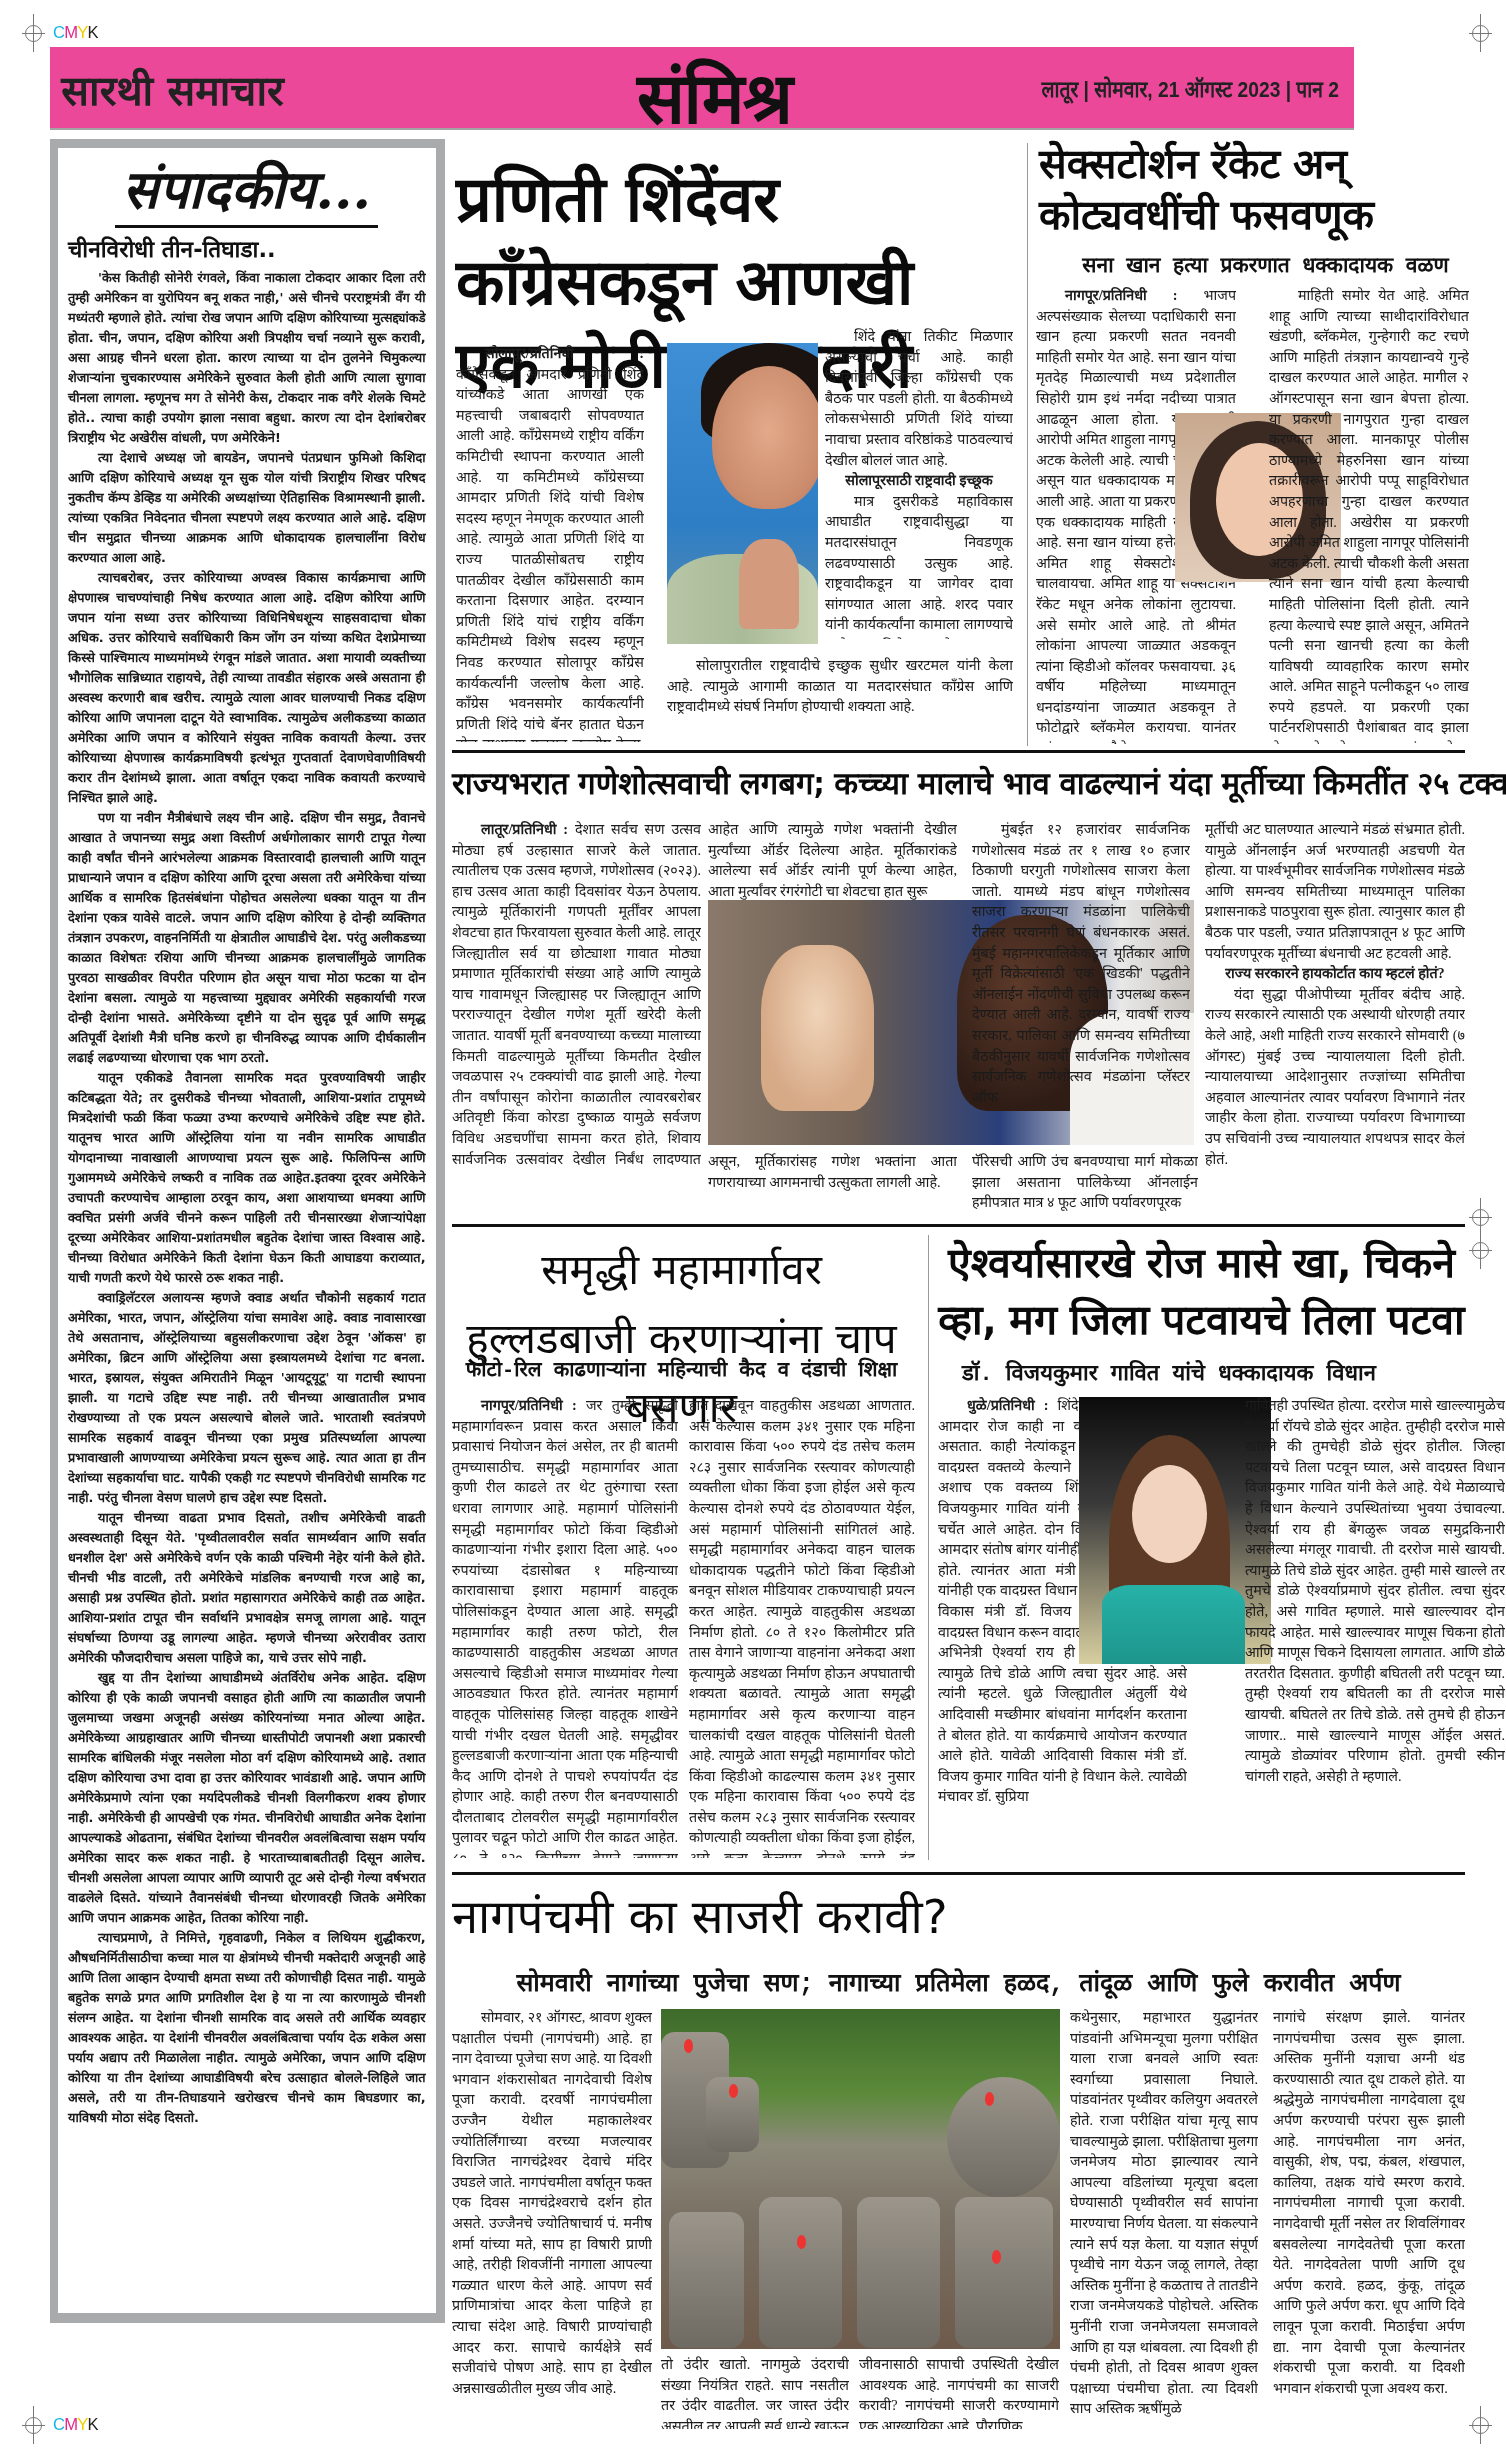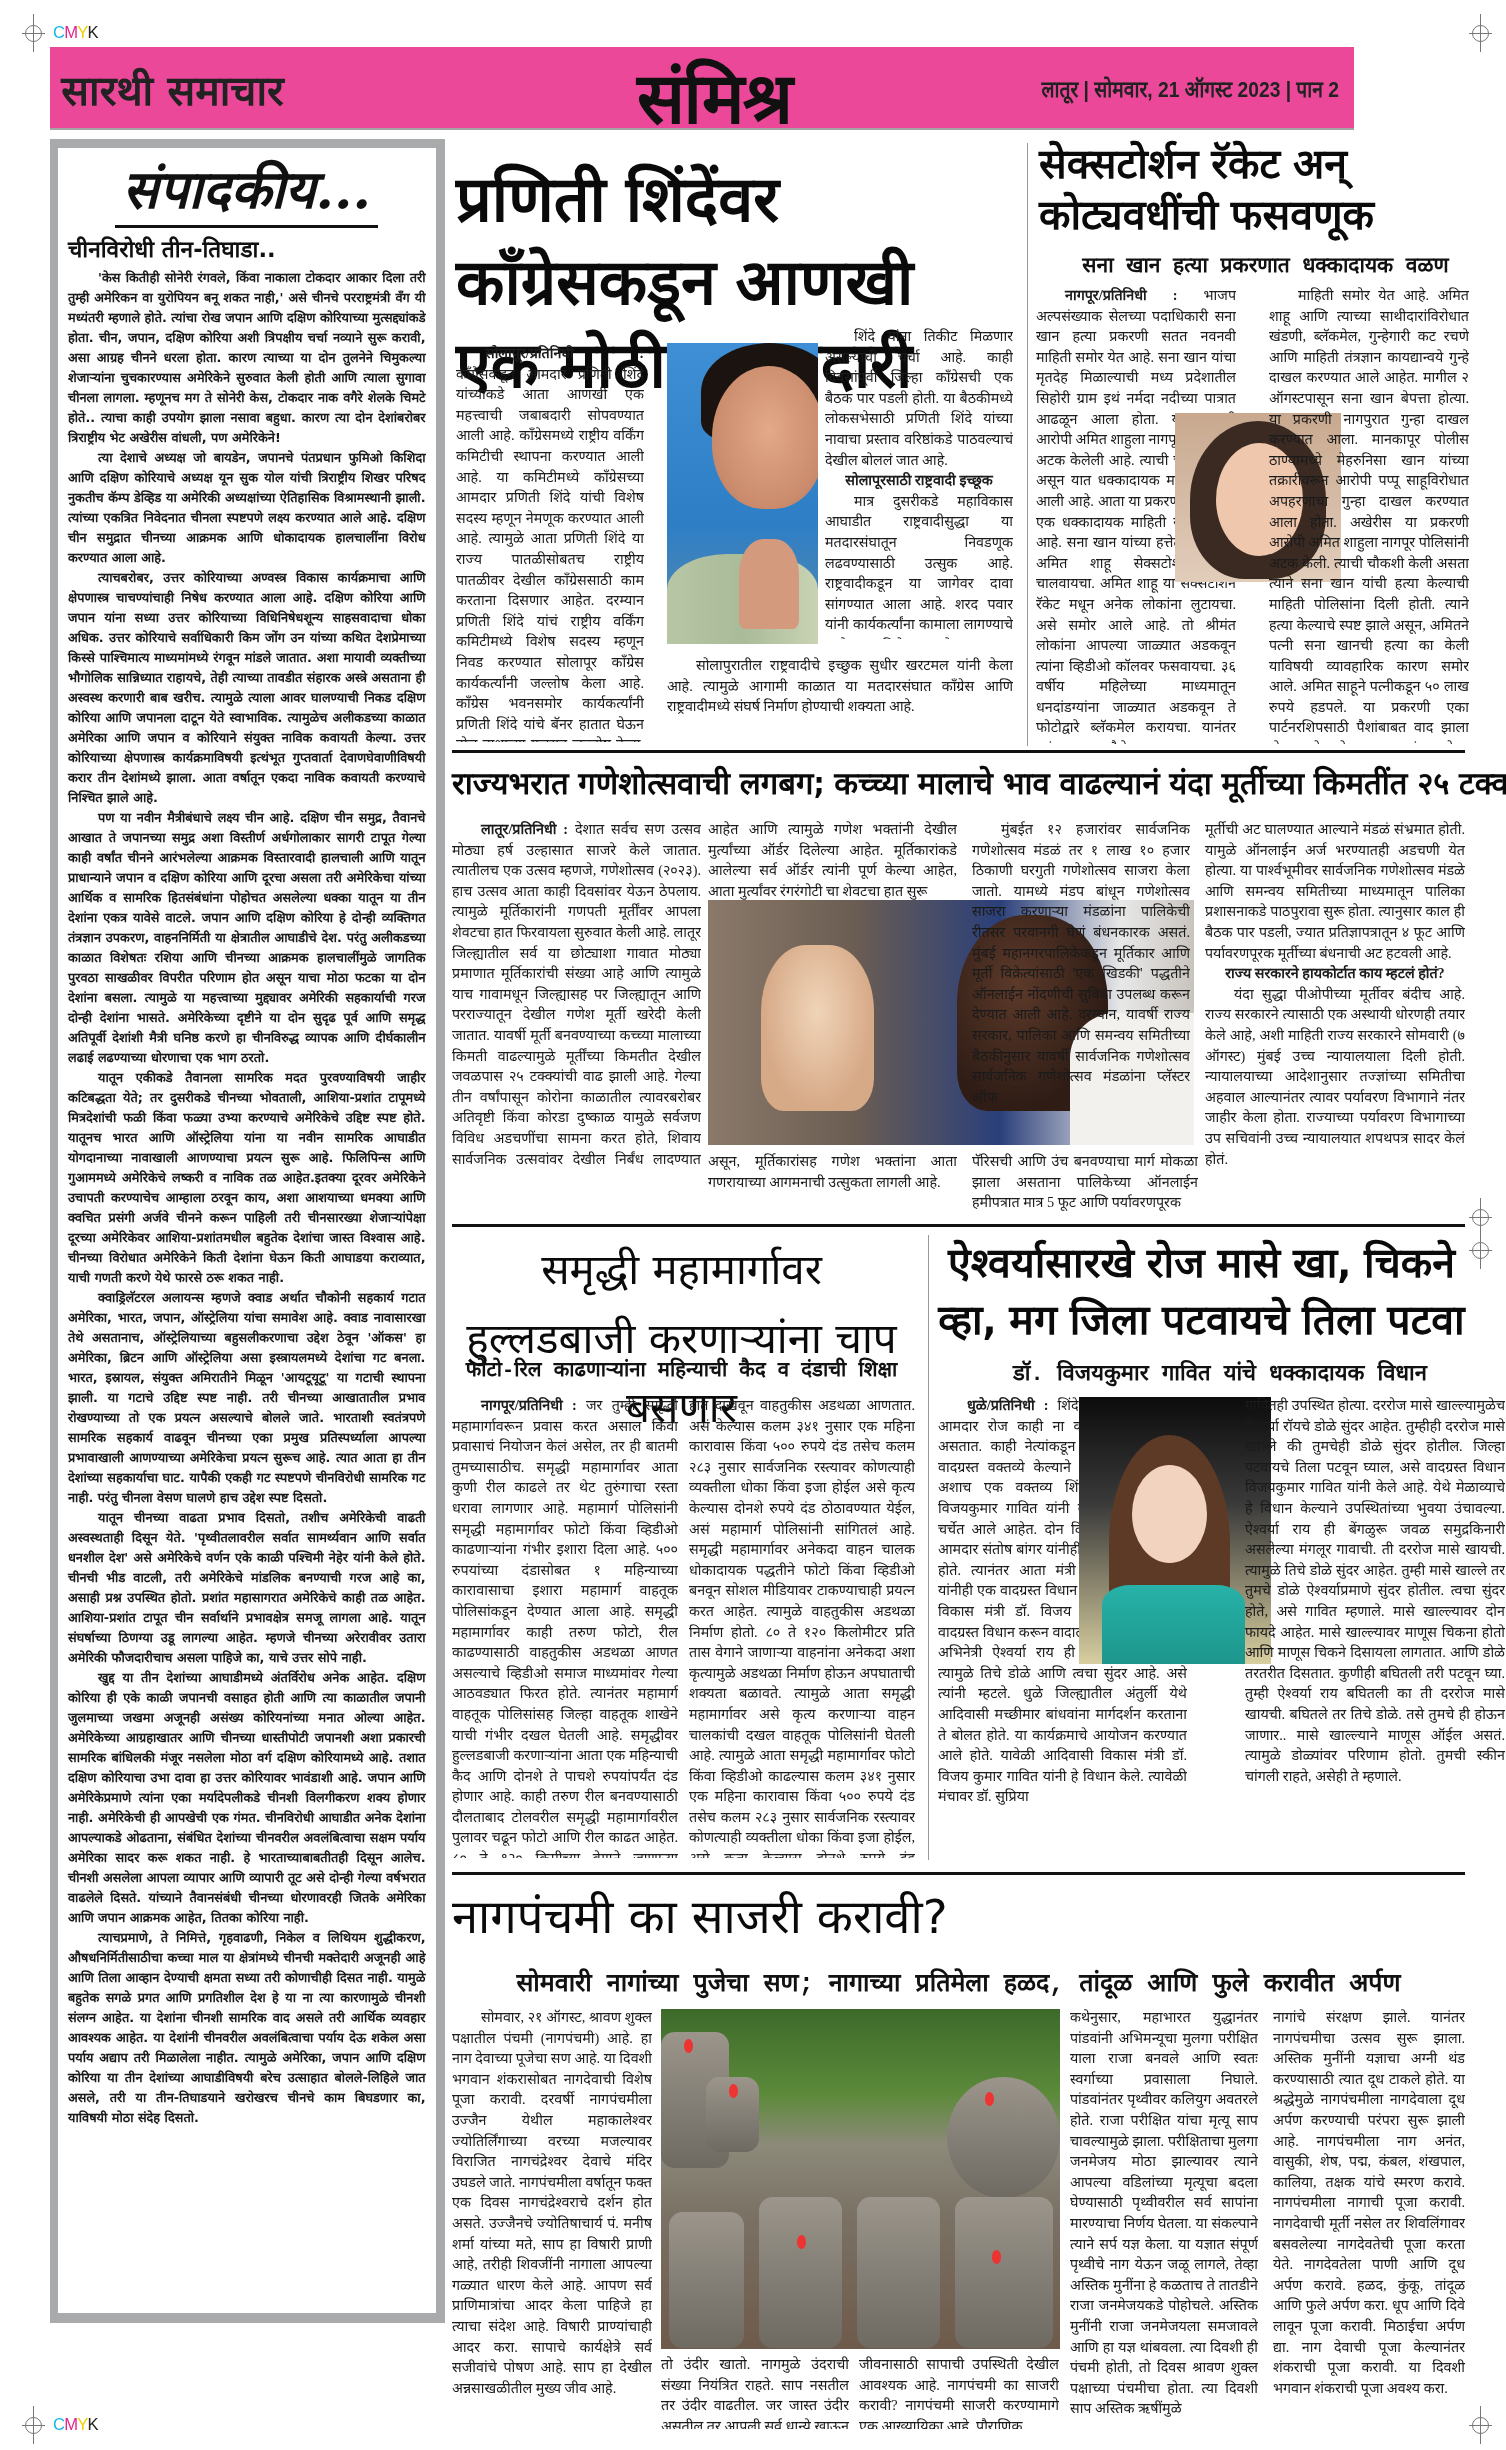--- a/index.html
+++ b/index.html
@@ -156,21 +156,21 @@
     <div class="man"></div>
     <div class="shirt"></div>
 </div>
 <div class="body-col" style="left:708px; top:1151px; width:249px; height:68px;">
   <p style="text-indent:0">असून, मूर्तिकारांसह गणेश भक्तांना आता गणरायाच्या आगमनाची उत्सुकता लागली आहे.</p>
 </div>
 <div class="body-col" style="left:972px; top:819px; width:218px; height:316px;">
   <p>मुंबईत १२ हजारांवर सार्वजनिक गणेशोत्सव मंडळं तर १ लाख १० हजार ठिकाणी घरगुती गणेशोत्सव साजरा केला जातो. यामध्ये मंडप बांधून गणेशोत्सव साजरा करणाऱ्या मंडळांना पालिकेची रीतसर परवानगी घेणं बंधनकारक असतं. मुंबई महानगरपालिकेकडून मूर्तिकार आणि मूर्ती विक्रेत्यांसाठी 'एक खिडकी' पद्धतीने ऑनलाईन नोंदणीची सुविधा उपलब्ध करून देण्यात आली आहे. दरम्यान, यावर्षी राज्य सरकार, पालिका आणि समन्वय समितीच्या बैठकीनुसार यावर्षी सार्वजनिक गणेशोत्सव सार्वजनिक गणेशोत्सव मंडळांना प्लॅस्टर ऑफ</p>
 </div>
 <div class="body-col" style="left:972px; top:1151px; width:226px; height:68px;">
-  <p style="text-indent:0">पॅरिसची आणि उंच बनवण्याचा मार्ग मोकळा झाला असताना पालिकेच्या ऑनलाईन हमीपत्रात मात्र 5 फूट आणि पर्यावरणपूरक</p>
+  <p style="text-indent:0">पॅरिसची आणि उंच बनवण्याचा मार्ग मोकळा झाला असताना पालिकेच्या ऑनलाईन हमीपत्रात मात्र ४ फूट आणि पर्यावरणपूरक</p>
 </div>
 <div class="body-col" style="left:1205px; top:819px; width:260px; height:399px;">
   <p style="text-indent:0">मूर्तीची अट घालण्यात आल्याने मंडळं संभ्रमात होती. यामुळे ऑनलाईन अर्ज भरण्यातही अडचणी येत होत्या. या पार्श्वभूमीवर सार्वजनिक गणेशोत्सव मंडळे आणि समन्वय समितीच्या माध्यमातून पालिका प्रशासनाकडे पाठपुरावा सुरू होता. त्यानुसार काल ही बैठक पार पडली, ज्यात प्रतिज्ञापत्रातून ४ फूट आणि पर्यावरणपूरक मूर्तीच्या बंधनाची अट हटवली आहे.</p>
   <p class="xh">राज्य सरकारने हायकोर्टात काय म्हटलं होतं?</p>
   <p>यंदा सुद्धा पीओपीच्या मूर्तीवर बंदीच आहे. राज्य सरकारने त्यासाठी एक अस्थायी धोरणही तयार केले आहे, अशी माहिती राज्य सरकारने सोमवारी (७ ऑगस्ट) मुंबई उच्च न्यायालयाला दिली होती. न्यायालयाच्या आदेशानुसार तज्ज्ञांच्या समितीचा अहवाल आल्यानंतर त्यावर पर्यावरण विभागाने नंतर जाहीर केला होता. राज्याच्या पर्यावरण विभागाच्या उप सचिवांनी उच्च न्यायालयात शपथपत्र सादर केलं होतं.</p>
 </div>
 
 <div class="rule" style="left:452px; top:1224px; width:1013px; height:3px;"></div>
 
 <div class="headline" style="left:452px; top:1235px; width:459px; font-family:'DejaVu Sans', sans-serif; font-weight:normal; font-size:42px; line-height:69px; text-align:center;">समृद्धी महामार्गावर हुल्लडबाजी करणाऱ्यांना चाप बसणार</div>
@@ -178,21 +178,21 @@
 <div class="body-col" style="left:452px; top:1395px; width:226px; height:463px;">
   <p><span class="dl">नागपूर/प्रतिनिधी :</span> <span>जर तुम्ही समृद्धी महामार्गावरून प्रवास करत असाल किंवा प्रवासाचं नियोजन केलं असेल, तर ही बातमी तुमच्यासाठीच. समृद्धी महामार्गावर आता कुणी रील काढले तर थेट तुरुंगाचा रस्ता धरावा लागणार आहे. महामार्ग पोलिसांनी समृद्धी महामार्गावर फोटो किंवा व्हिडीओ काढणाऱ्यांना गंभीर इशारा दिला आहे. ५०० रुपयांच्या दंडासोबत १ महिन्याच्या कारावासाचा इशारा महामार्ग वाहतूक पोलिसांकडून देण्यात आला आहे. समृद्धी महामार्गावर काही तरुण फोटो, रील काढण्यासाठी वाहतुकीस अडथळा आणत असल्याचे व्हिडीओ समाज माध्यमांवर गेल्या आठवड्यात फिरत होते. त्यानंतर महामार्ग वाहतूक पोलिसांसह जिल्हा वाहतूक शाखेने याची गंभीर दखल घेतली आहे. समृद्धीवर हुल्लडबाजी करणाऱ्यांना आता एक महिन्याची कैद आणि दोनशे ते पाचशे रुपयांपर्यंत दंड होणार आहे. काही तरुण रील बनवण्यासाठी दौलताबाद टोलवरील समृद्धी महामार्गावरील पुलावर चढून फोटो आणि रील काढत आहेत. ८० ते १२० किमीच्या वेगाने जाणाऱ्या वाहनांना</span></p>
 </div>
 <div class="body-col" style="left:689px; top:1395px; width:226px; height:463px;">
   <p style="text-indent:0">हात दाखवून वाहतुकीस अडथळा आणतात. असं केल्यास कलम ३४१ नुसार एक महिना कारावास किंवा ५०० रुपये दंड तसेच कलम २८३ नुसार सार्वजनिक रस्त्यावर कोणत्याही व्यक्तीला धोका किंवा इजा होईल असे कृत्य केल्यास दोनशे रुपये दंड ठोठावण्यात येईल, असं महामार्ग पोलिसांनी सांगितलं आहे. समृद्धी महामार्गावर अनेकदा वाहन चालक धोकादायक पद्धतीने फोटो किंवा व्हिडीओ बनवून सोशल मीडियावर टाकण्याचाही प्रयत्न करत आहेत. त्यामुळे वाहतुकीस अडथळा निर्माण होतो. ८० ते १२० किलोमीटर प्रति तास वेगाने जाणाऱ्या वाहनांना अनेकदा अशा कृत्यामुळे अडथळा निर्माण होऊन अपघाताची शक्यता बळावते. त्यामुळे आता समृद्धी महामार्गावर असे कृत्य करणाऱ्या वाहन चालकांची दखल वाहतूक पोलिसांनी घेतली आहे. त्यामुळे आता समृद्धी महामार्गावर फोटो किंवा व्हिडीओ काढल्यास कलम ३४१ नुसार एक महिना कारावास किंवा ५०० रुपये दंड तसेच कलम २८३ नुसार सार्वजनिक रस्त्यावर कोणत्याही व्यक्तीला धोका किंवा इजा होईल, असे कृत्य केल्यास दोनशे रुपये दंड ठोठावण्यात येईल असे वाहतूक पोलिस कळवतात.</p>
 </div>
 
 <div class="vrule" style="left:928px; top:1235px; height:625px;"></div>
 
 <div class="headline" style="left:938px; top:1235px; width:527px; font-size:41px; line-height:57px; text-align:center;">ऐश्वर्यासारखे रोज मासे खा, चिकने व्हा, मग जिला पटवायचे तिला पटवा</div>
-<div class="subhead" style="left:900px; top:1356px; width:527px; font-size:22px; text-align:right;">डॉ. विजयकुमार गावित यांचे धक्कादायक विधान</div>
+<div class="subhead" style="left:962px; top:1356px; width:527px; font-size:22px; text-align:left;">डॉ. विजयकुमार गावित यांचे धक्कादायक विधान</div>
 <div class="body-col" style="left:938px; top:1395px; width:249px; height:463px;">
   <p><span class="dl">धुळे/प्रतिनिधी :</span> <span>शिंदे सरकारमधील मंत्री, आमदार रोज काही ना काही कारणाने चर्चेत असतात. काही नेत्यांकडून त्यांच्या भाषणांमधून वादग्रस्त वक्तव्ये केल्याने ते अडचणीत येतात. अशाच एक वक्तव्य शिंदे गटाचे मंत्री डॉ. विजयकुमार गावित यांनी केले असून ते सध्या चर्चेत आले आहेत. दोन दिवसांपूर्वी शिंदे गटाचे आमदार संतोष बांगर यांनीही वादग्रस्त विधान केले होते. त्यानंतर आता मंत्री विजयकुमार गावित यांनीही एक वादग्रस्त विधान केले आहे. आदिवासी विकास मंत्री डॉ. विजय कुमार गावित यांनी वादग्रस्त विधान करून वादाला फोडणी दिली आहे. अभिनेत्री ऐश्वर्या राय ही रोज मासे खायची, त्यामुळे तिचे डोळे आणि त्वचा सुंदर आहे. असे त्यांनी म्हटले. धुळे जिल्ह्यातील अंतुर्ली येथे आदिवासी मच्छीमार बांधवांना मार्गदर्शन करताना ते बोलत होते. या कार्यक्रमाचे आयोजन करण्यात आले होते. यावेळी आदिवासी विकास मंत्री डॉ. विजय कुमार गावित यांनी हे विधान केले. त्यावेळी मंचावर डॉ. सुप्रिया</span></p>
 </div>
 <div class="photo photo-aish" style="left:1079px; top:1397px; width:192px; height:267px;">
   <div class="hair"></div>
     <div class="face"></div>
     <div class="dress"></div>
 </div>
 <div class="body-col" style="left:1205px; top:1395px; width:260px; height:463px;margin-left:40px;">
   <p style="text-indent:0">गावितही उपस्थित होत्या. दररोज मासे खाल्ल्यामुळेच ऐश्वर्या रॉयचे डोळे सुंदर आहेत. तुम्हीही दररोज मासे खाल्ले की तुमचेही डोळे सुंदर होतील. जिल्हा पटवायचे तिला पटवून घ्याल, असे वादग्रस्त विधान विजयकुमार गावित यांनी केले आहे. येथे मेळाव्याचे हे विधान केल्याने उपस्थितांच्या भुवया उंचावल्या. ऐश्वर्या राय ही बेंगळुरू जवळ समुद्रकिनारी असलेल्या मंगलूर गावाची. ती दररोज मासे खायची. त्यामुळे तिचे डोळे सुंदर आहेत. तुम्ही मासे खाल्ले तर तुमचे डोळे ऐश्वर्याप्रमाणे सुंदर होतील. त्वचा सुंदर होते, असे गावित म्हणाले. मासे खाल्ल्यावर दोन फायदे आहेत. मासे खाल्ल्यावर माणूस चिकना होतो आणि माणूस चिकने दिसायला लागतात. आणि डोळे तरतरीत दिसतात. कुणीही बघितली तरी पटवून घ्या. तुम्ही ऐश्वर्या राय बघितली का ती दररोज मासे खायची. बघितले तर तिचे डोळे. तसे तुमचे ही होऊन जाणार.. मासे खाल्ल्याने माणूस ऑईल असतं. त्यामुळे डोळ्यांवर परिणाम होतो. तुमची स्कीन चांगली राहते, असेही ते म्हणाले.</p>

